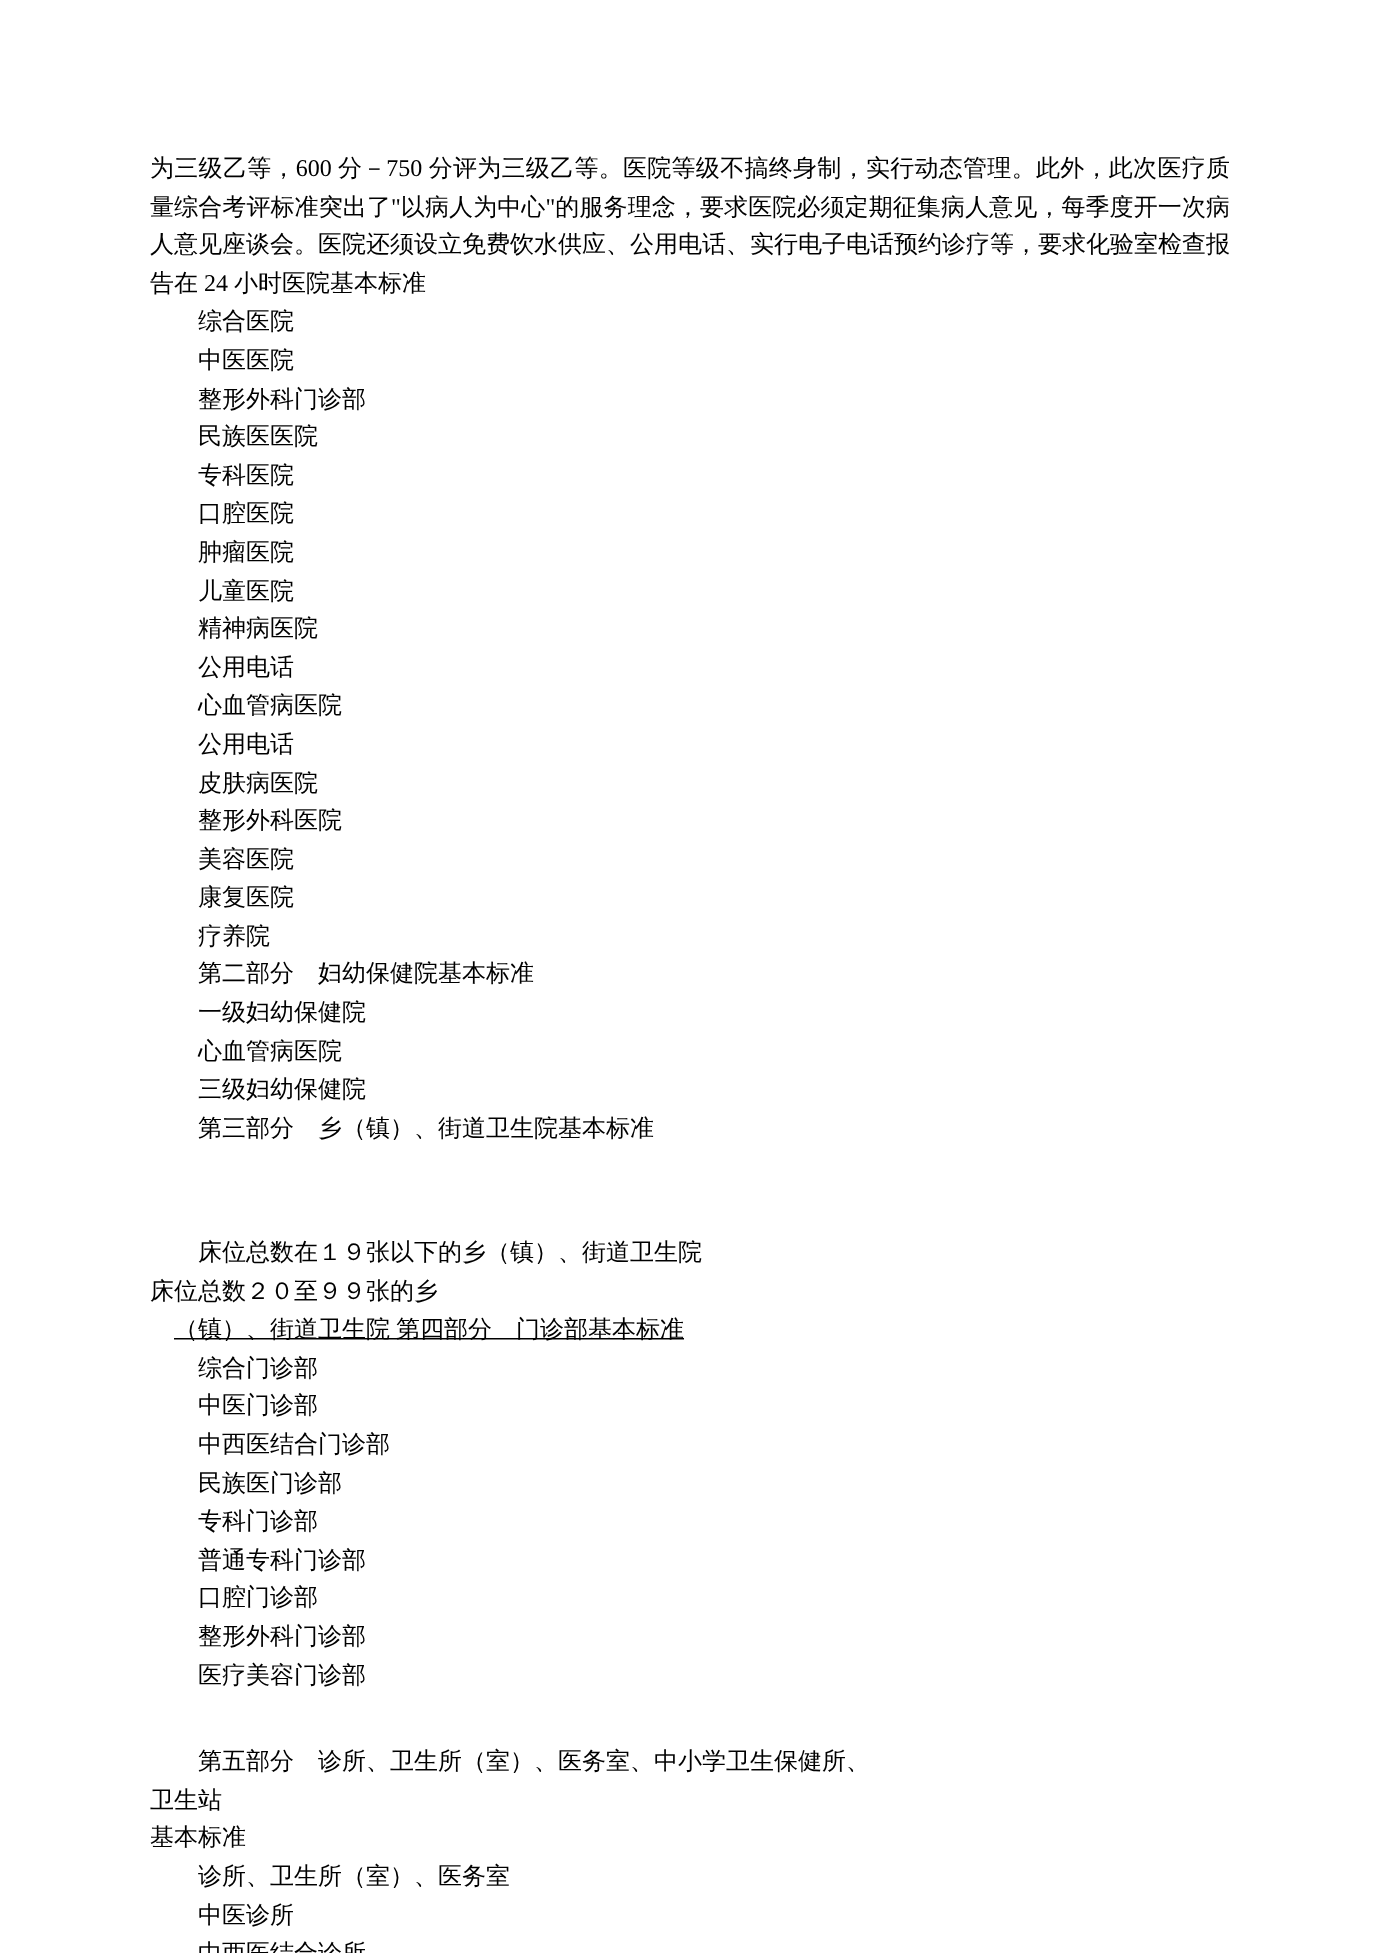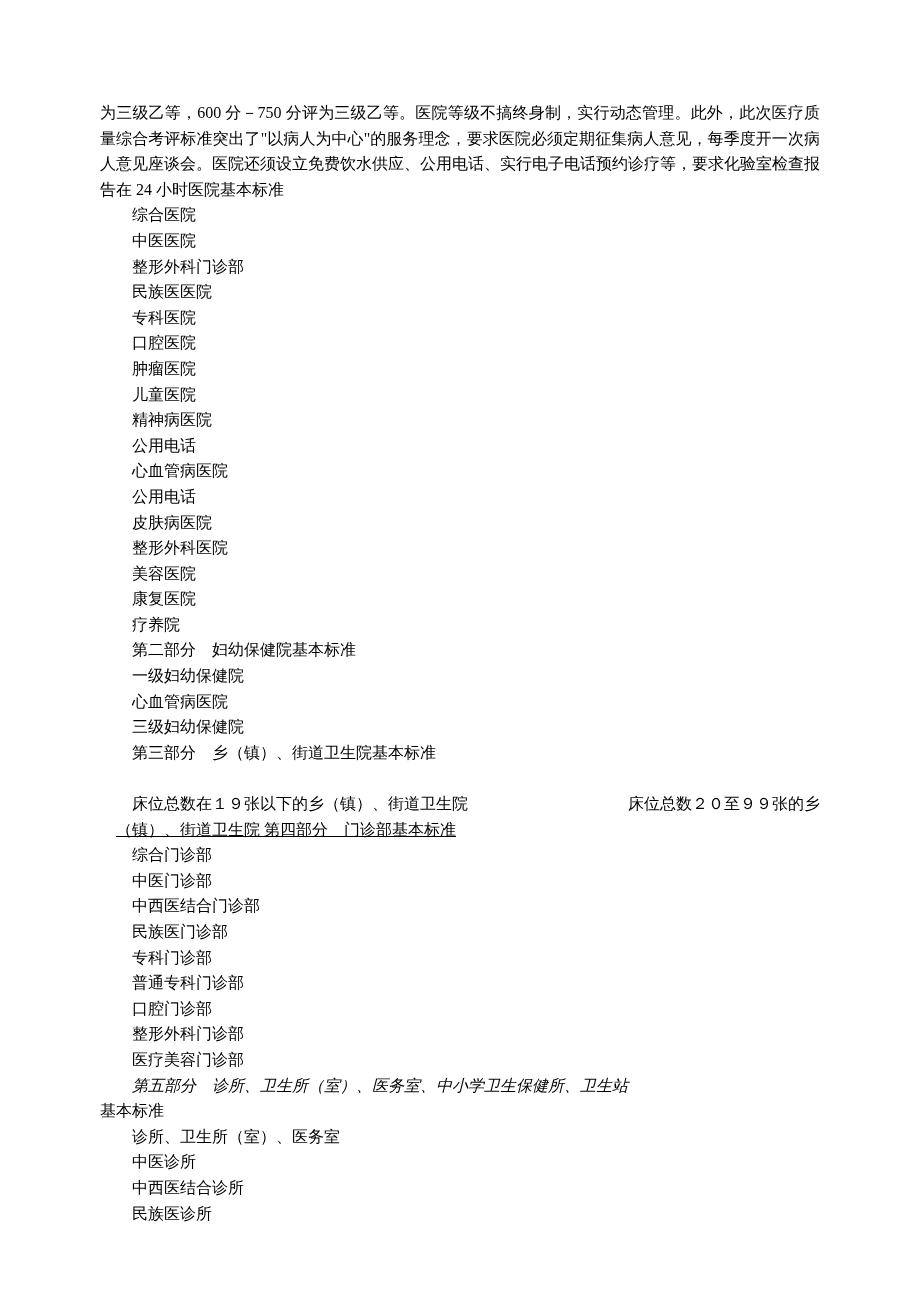--- a/index.html
+++ b/index.html
@@ -23,21 +23,22 @@
     padding-left: 2em;
     text-indent: 0;
   }
   .inline-block {
     margin: 0;
     padding-left: 1em;
     text-decoration: underline;
   }
   .row {
     display: flex;
-    flex-direction: row;
+    flex-direction: column;
+    margin-top: 32px;
   }
 </style>
 </head>
 <body>
 
 <p class="para">为三级乙等，600 分－750 分评为三级乙等。医院等级不搞终身制，实行动态管理。此外，此次医疗质量综合考评标准突出了"以病人为中心"的服务理念，要求医院必须定期征集病人意见，每季度开一次病人意见座谈会。医院还须设立免费饮水供应、公用电话、实行电子电话预约诊疗等，要求化验室检查报告在 24 小时医院基本标准</p>
 
 <span class="line">综合医院</span>
 <span class="line">中医医院</span>
 <span class="line">整形外科门诊部</span>
@@ -73,21 +74,21 @@
 <span class="line">综合门诊部</span>
 <span class="line">中医门诊部</span>
 <span class="line">中西医结合门诊部</span>
 <span class="line">民族医门诊部</span>
 <span class="line">专科门诊部</span>
 <span class="line">普通专科门诊部</span>
 <span class="line">口腔门诊部</span>
 <span class="line">整形外科门诊部</span>
 <span class="line">医疗美容门诊部</span>
 
-<div class="row" style="justify-content: flex-start; font-style: italic;">
+<div class="row" style="justify-content: flex-start;">
   <span style="padding-left:2em;">第五部分　诊所、卫生所（室）、医务室、中小学卫生保健所、</span>
   <span>卫生站</span>
 </div>
 <span style="display:block; margin:0;">基本标准</span>
 
 <span class="line">诊所、卫生所（室）、医务室</span>
 <span class="line">中医诊所</span>
 <span class="line">中西医结合诊所</span>
 <span class="line">民族医诊所</span>
 

